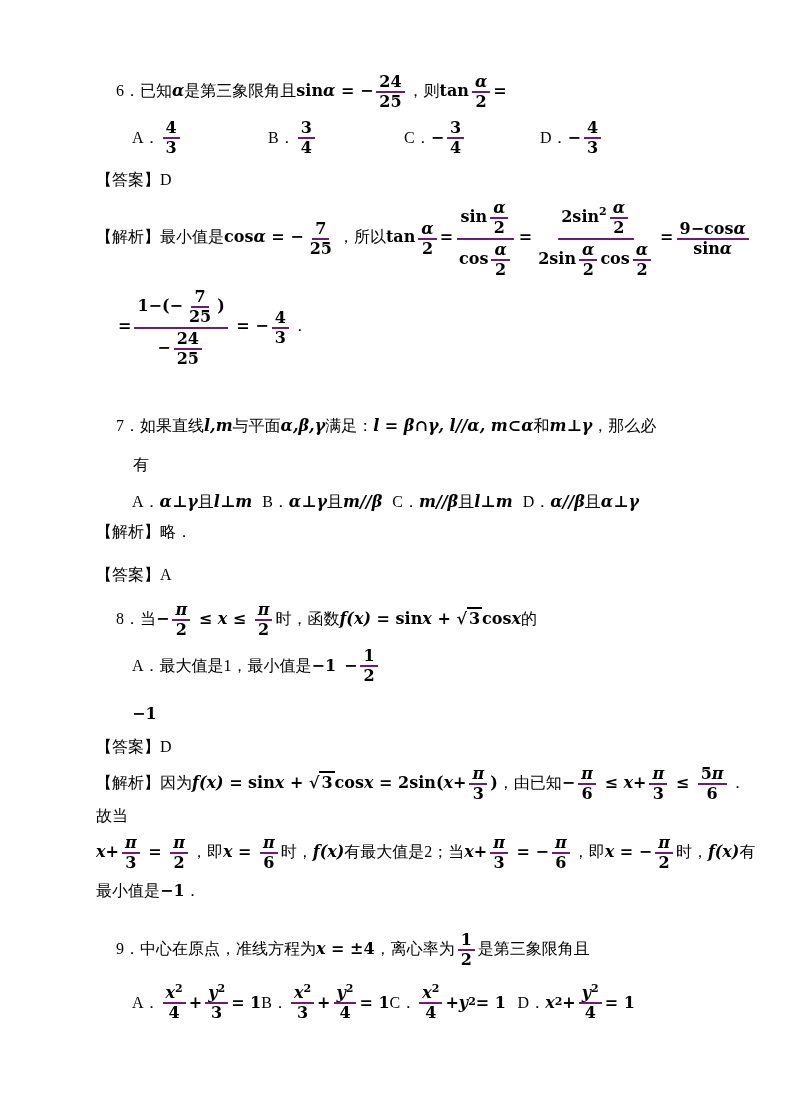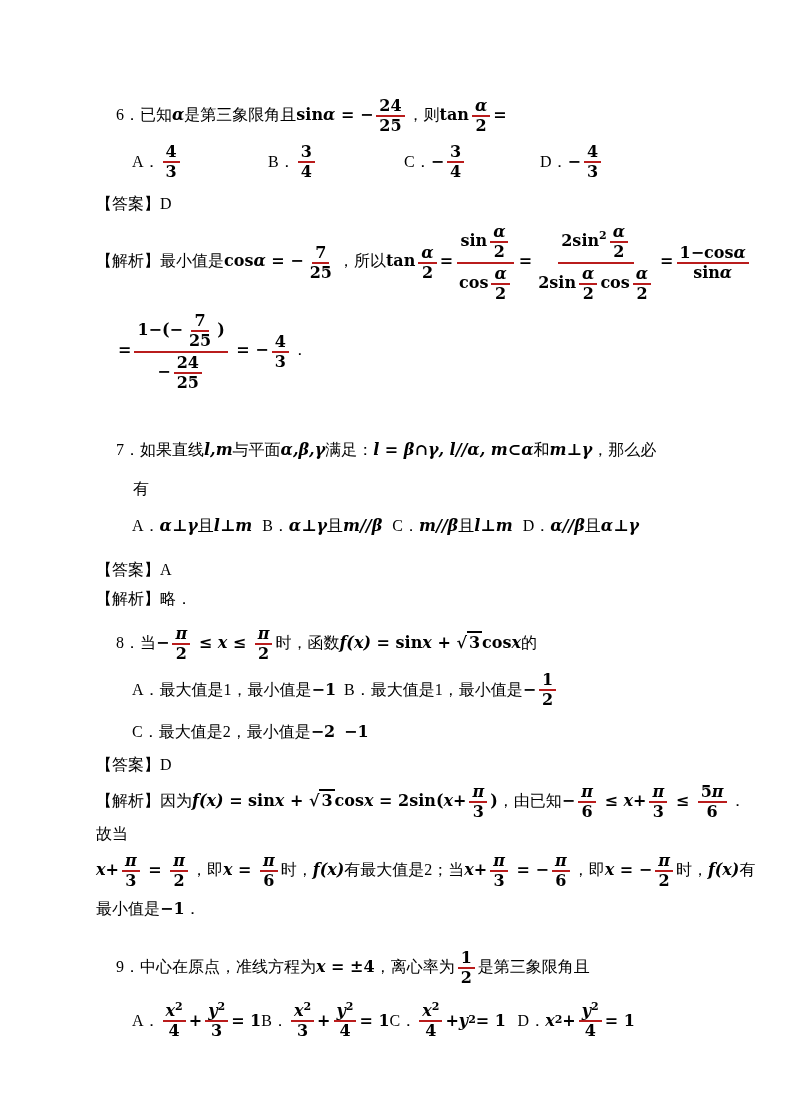--- a/index.html
+++ b/index.html
@@ -1,43 +1,43 @@
 <!DOCTYPE html>
 <html><head>
 <meta charset="utf-8">
 <style>
   html,body{margin:0;padding:0;background:#fff;}
   .page{
     width:790px;height:1119px;background:#ffffff;color:#000;
     overflow:hidden;position:relative;
   }
   .content{
-    padding:96px 30px 0 96px;
+    padding:72px 30px 0 96px;
     font-family:"Liberation Serif","DejaVu Serif",serif;
     font-size:16px;line-height:1.45;
   }
   .line{margin:0;}
   .cn{font-family:"Liberation Serif","DejaVu Serif",serif;}
   .m{font-family:"DejaVu Serif",serif;font-weight:bold;}
   .mi{font-family:"DejaVu Serif",serif;font-weight:bold;font-style:italic;}
   sup.m{font-size:11px;}
   .frac{
     display:inline-flex;flex-direction:column;align-items:center;
     vertical-align:middle;margin:1px 3px;line-height:1.12;text-align:center;
   }
-  .frac>.num{border-bottom:2px solid #b91c1c;padding:0 3px;}
+  .frac>.num{border-bottom:2px solid #701a75;padding:0 3px;}
   .frac>.den{padding:0 3px;}
   .sqrt{white-space:nowrap;}
   .sqrt .rsym{font-family:"DejaVu Serif",serif;font-weight:bold;}
   .sqrt .rval{font-family:"DejaVu Serif",serif;font-weight:bold;border-top:2px solid #000;padding:0 2px;}
   .stem{margin-left:20px;}
   .stem-cont{margin-left:37px;margin-top:16px;}
   .optrow{display:flex;align-items:center;margin-left:36px;margin-top:6px;}
   .opt{display:inline-flex;align-items:center;white-space:nowrap;}
-  .optgrid{display:grid;grid-template-columns:212px auto;margin-left:36px;margin-top:6px;row-gap:10px;align-items:center;}
+  .optgrid{display:grid;grid-template-columns:212px auto;margin-left:36px;margin-top:6px;row-gap:16px;align-items:center;}
   .ans{margin-top:10px;}
   .ana{margin-top:6px;}
   .q6 .ana-cont{margin-left:22px;}
   .q6 .opt{min-width:136px;}
   .q7 .opt{margin-right:10px;}
   .q9 .opt{min-width:128px;}
   .q7{margin-top:44px;}
   .q7 .optrow{margin-top:14px;}
   .q7 .ans{margin-top:20px;}
   .q8{margin-top:14px;}
@@ -111,21 +111,21 @@
                 <span class="den"><span class="m">2</span></span>
               </span></span>
             <span class="den"><span class="m">2sin</span><span class="frac">
                 <span class="num"><span class="mi">α</span></span>
                 <span class="den"><span class="m">2</span></span>
               </span><span class="m">cos</span><span class="frac">
                 <span class="num"><span class="mi">α</span></span>
                 <span class="den"><span class="m">2</span></span>
               </span></span>
           </span><span class="m">=</span><span class="frac">
-            <span class="num"><span class="m">1−cos</span><span class="mi">α</span></span>
+            <span class="num"><span class="m">9−cos</span><span class="mi">α</span></span>
             <span class="den"><span class="m">sin</span><span class="mi">α</span></span>
           </span></div>
         <div class="line ana ana-cont"><span class="m">=</span><span class="frac">
             <span class="num"><span class="m">1−(−</span><span class="frac">
                 <span class="num"><span class="m">7</span></span>
                 <span class="den"><span class="m">25</span></span>
               </span><span class="m">)</span></span>
             <span class="den"><span class="m">−</span><span class="frac">
                 <span class="num"><span class="m">24</span></span>
                 <span class="den"><span class="m">25</span></span>
@@ -167,47 +167,42 @@
           </span>
           <span class="opt">
             <span class="cn">D．</span>
             <span class="mi">α//β</span>
             <span class="cn">且</span>
             <span class="mi">α</span>
             <span class="m">⊥</span>
             <span class="mi">γ</span>
           </span>
         </div>
+        <div class="line ana"><span class="cn">【解析】略．</span></div>
         <div class="line ans"><span class="cn">【答案】</span><span class="cn">A</span></div>
-        <div class="line ana"><span class="cn">【解析】略．</span></div>
       </section>
       <section class="q q8">
         <div class="line stem"><span class="cn">8．当</span><span class="m">−</span><span class="frac">
             <span class="num"><span class="mi">π</span></span>
             <span class="den"><span class="m">2</span></span>
           </span><span class="m"> ≤ </span><span class="mi">x</span><span class="m"> ≤ </span><span class="frac">
             <span class="num"><span class="mi">π</span></span>
             <span class="den"><span class="m">2</span></span>
           </span><span class="cn">时，函数</span><span class="mi">f(x)</span><span class="m"> = sin</span><span class="mi">x</span><span class="m"> + </span><span class="sqrt"><span class="rsym">√</span><span class="rval">3</span></span><span class="m">cos</span><span class="mi">x</span><span class="cn">的</span></div>
         <div class="optgrid">
           <span class="opt">
             <span class="cn">A．最大值是1，最小值是</span>
             <span class="m">−1</span>
           </span>
           <span class="opt">
-            <span class="cn">B．最大值是1，最小值是</span>
             <span class="m">−</span>
             <span class="frac">
               <span class="num"><span class="m">1</span></span>
               <span class="den"><span class="m">2</span></span>
             </span>
-          </span>
-          <span class="opt">
-            <span class="cn">C．最大值是2，最小值是</span>
-            <span class="m">−2</span>
           </span>
           <span class="opt">
             <span class="m">−1</span>
           </span>
         </div>
         <div class="line ans"><span class="cn">【答案】</span><span class="cn">D</span></div>
         <div class="line ana"><span class="cn">【解析】因为</span><span class="mi">f(x)</span><span class="m"> = sin</span><span class="mi">x</span><span class="m"> + </span><span class="sqrt"><span class="rsym">√</span><span class="rval">3</span></span><span class="m">cos</span><span class="mi">x</span><span class="m"> = 2sin(</span><span class="mi">x</span><span class="m">+</span><span class="frac">
             <span class="num"><span class="mi">π</span></span>
             <span class="den"><span class="m">3</span></span>
           </span><span class="m">)</span><span class="cn">，由已知</span><span class="m">−</span><span class="frac">

